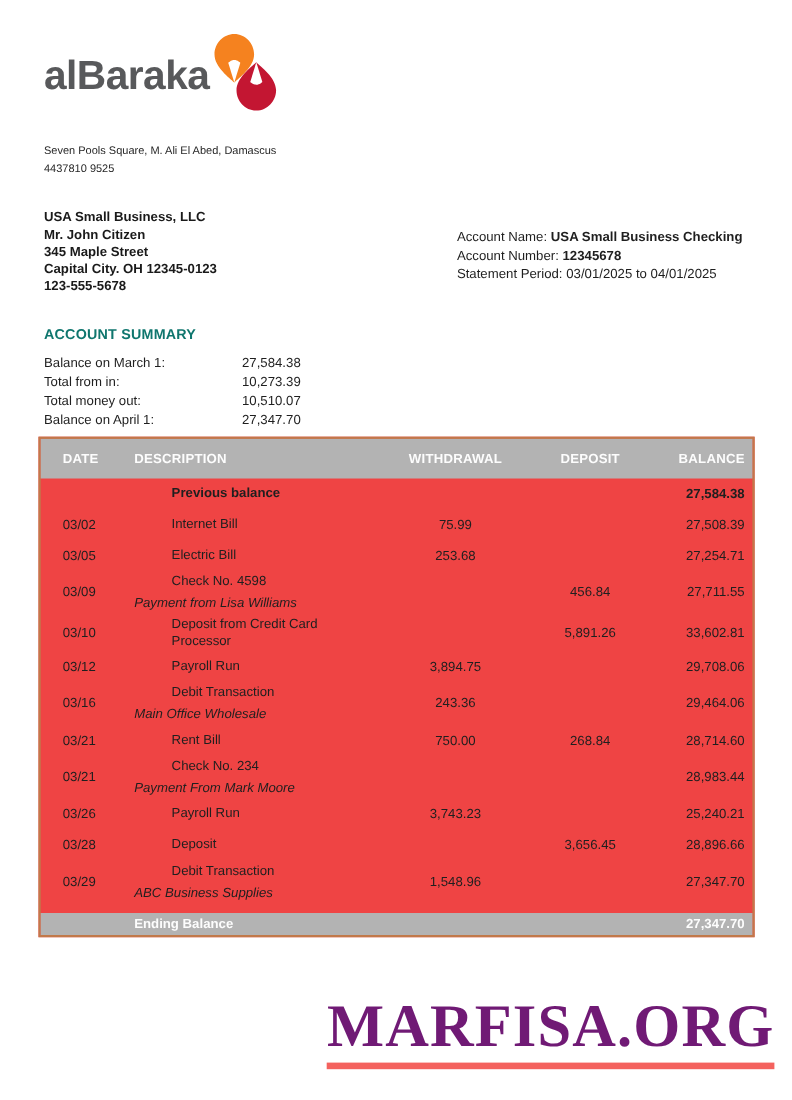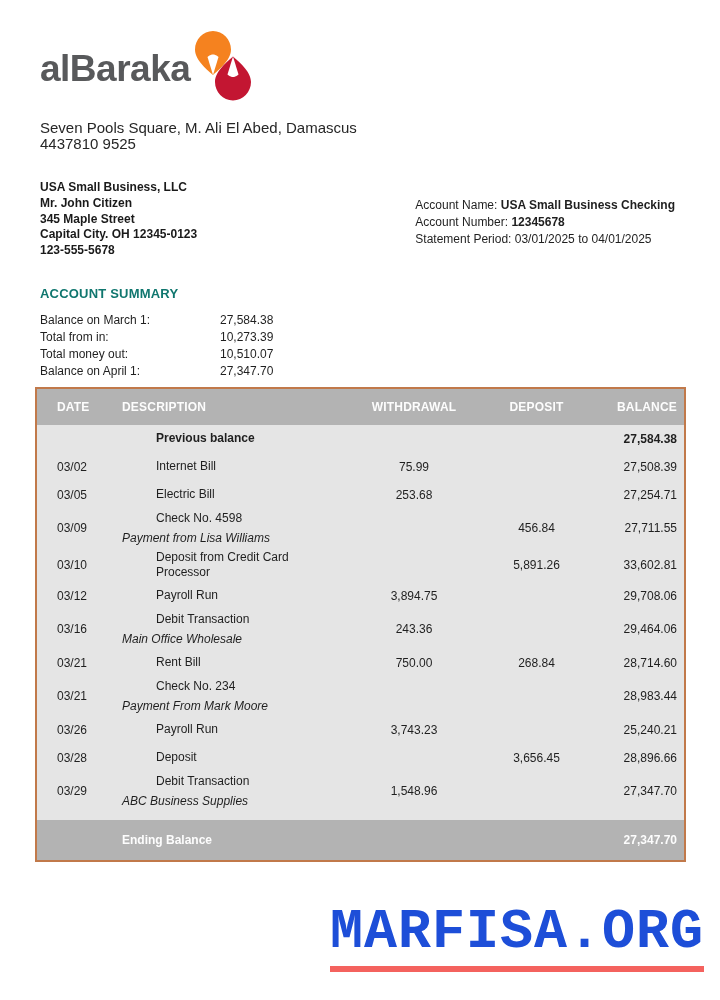--- a/index.html
+++ b/index.html
@@ -20,21 +20,21 @@
     font-size: 37px;
     font-weight: 600;
     color: #58595b;
     letter-spacing: -0.5px;
     margin-top: 22px;
     line-height: 1;
   }
   .flame { margin-left: 2px; margin-top: 2px; }
 
   
-  .bank-address { margin-top: 20px; font-size: 15px; line-height: 16px; color: #262626; }
+  .bank-address { margin-top: 30px; font-size: 10px; line-height: 16px; color: #262626; }
 
   
   .info-row { display: flex; justify-content: space-between; margin-top: 28px; }
   .customer { font-size: 12px; font-weight: bold; line-height: 15.8px; color: #1a1a1a; }
   .account-info { font-size: 12px; line-height: 17px; margin-top: 17px; padding-right: 11px; }
   .account-info .val-bold { font-weight: bold; }
 
   
   .summary { margin-top: 27px; }
   .summary-title { font-size: 13px; font-weight: bold; letter-spacing: 0.2px; color: #0f766e; }
@@ -42,21 +42,21 @@
   .summary-row { display: flex; font-size: 12px; line-height: 17px; }
   .summary-row .lbl { width: 180px; }
   .summary-row .val { width: 100px; }
 
   
   .txn-table {
     margin-top: 7px;
     margin-left: -5px;
     width: 651px;
     border: 2px solid #c1794a;
-    background: #e5e5e5;
+    background: #ef4444;
   }
   .trow {
     display: grid;
     grid-template-columns: 85px 1fr 150px 95px 100px;
     align-items: center;
   }
   .thead {
     background: #b3b3b3;
     color: #fdfdfd;
     font-weight: bold;
@@ -73,38 +73,38 @@
   .tbody .trow { min-height: 28px; padding: 2px 0; }
   .desc-main { line-height: 15px; padding-left: 34px; }
   .desc-main.bold { font-weight: bold; }
   .desc-sub { font-style: italic; line-height: 15px; margin-top: 5px; }
   .bal.bold { font-weight: bold; }
   .tfoot {
     background: #b3b3b3;
     color: #fdfdfd;
     font-weight: bold;
     font-size: 12px;
-    height: 40px;
+    height: 20px;
     margin-top: 9px;
   }
 
   
   .watermark {
     position: absolute;
     right: 16px;
     top: 905px;
     text-align: right;
   }
   .watermark-text {
     font-size: 55px;
     font-weight: 600;
-    color: #1d4ed8;
+    color: #701a75;
     letter-spacing: 1px;
     line-height: 1;
-    font-family: Liberation Mono, monospace;
+    font-family: Liberation Serif, serif;
   }
   .watermark-underline {
     height: 6px;
     background: #f4625e;
     margin-top: 6px;
     width: 100%;
   }
 </style>
 </head>
 <body>

